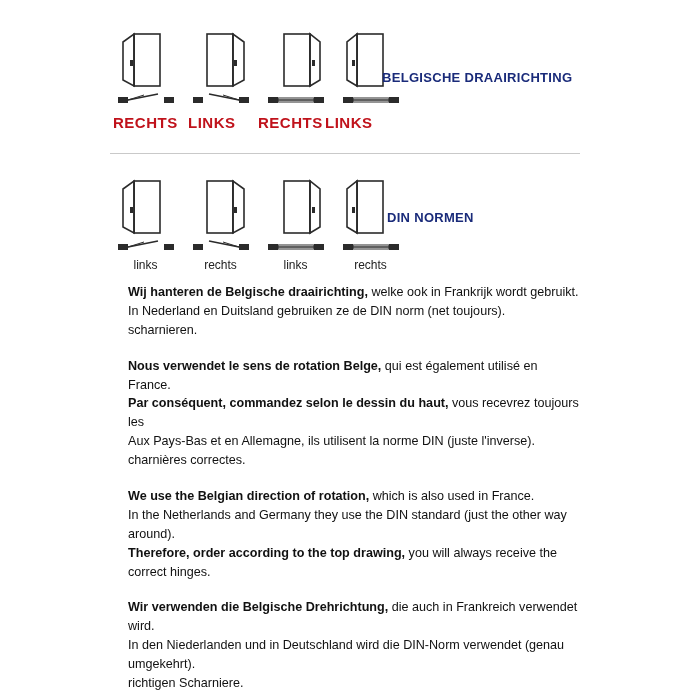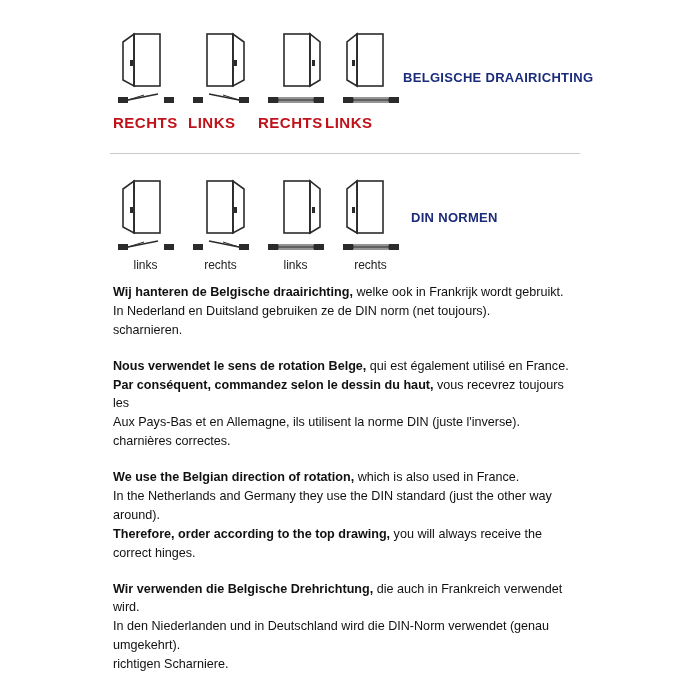--- a/index.html
+++ b/index.html
@@ -82,20 +82,21 @@
     left: 113px;
     top: 283px;
     width: 470px;
   }
 
   .para {
     margin-bottom: 17px;
     font-size: 12.6px;
     line-height: 1.5;
     color: #111;
+    margin-left: 15px;
   }
   .para:last-child { margin-bottom: 0; }
 
   .para .ln { display: block; }
   .b { font-weight: bold; }
 </style>
 </head>
 <body>
 
 <div class="diagram-block">
@@ -184,21 +185,21 @@
               <rect x="0" y="4" width="10" height="6" fill="#2b2b2b"></rect>
               <rect x="46" y="4" width="10" height="6" fill="#2b2b2b"></rect>
               <line x1="10" y1="7" x2="46" y2="7" stroke="#2b2b2b" stroke-width="1.6"></line>
               <rect x="10" y="5" width="36" height="4" fill="none" stroke="#2b2b2b" stroke-width="1"></rect>
             </g>
           </svg>
         </div>
       </div>
     </div>
 
-  <div class="side-label blue" style="left:390px; top:70px;padding-left:13px;">BELGISCHE DRAAIRICHTING</div>
+  <div class="side-label blue" style="left:382px; top:70px;">BELGISCHE DRAAIRICHTING</div>
 
   <div class="hand-label-red" style="left:113px; top:114px;">RECHTS</div>
   <div class="hand-label-red" style="left:188px; top:114px;">LINKS</div>
   <div class="hand-label-red" style="left:258px; top:114px;">RECHTS</div>
   <div class="hand-label-red" style="left:325px; top:114px;">LINKS</div>
 </div>
 
 <div class="divider" style="left:110px; top:153px; width:470px;"></div>
 
 <div class="diagram-block">
@@ -291,21 +292,21 @@
               <rect x="46" y="4" width="10" height="6" fill="#2b2b2b"></rect>
               <line x1="10" y1="7" x2="46" y2="7" stroke="#2b2b2b" stroke-width="1.6"></line>
               <rect x="10" y="5" width="36" height="4" fill="none" stroke="#2b2b2b" stroke-width="1"></rect>
             </g>
           </svg>
         </div>
         <div class="hand-label" style="color: rgb(34, 34, 34);">rechts</div>
       </div>
     </div>
 
-  <div class="side-label blue" style="left:411px; top:210px;">DIN NORMEN</div>
+  <div class="side-label blue" style="left:387px; top:210px;">DIN NORMEN</div>
 </div>
 
 <div class="text-area">
   <div class="para" id="para-nl">
       <span class="ln"><span class="b">Wij hanteren de Belgische draairichting,</span> welke ook in Frankrijk wordt gebruikt.</span>
       <span class="ln">In Nederland en Duitsland gebruiken ze de DIN norm (net toujours).</span>
       <span class="ln">scharnieren.</span>
     </div>
   <div class="para" id="para-fr">
       <span class="ln"><span class="b">Nous verwendet le sens de rotation Belge,</span> qui est également utilisé en France.</span>

